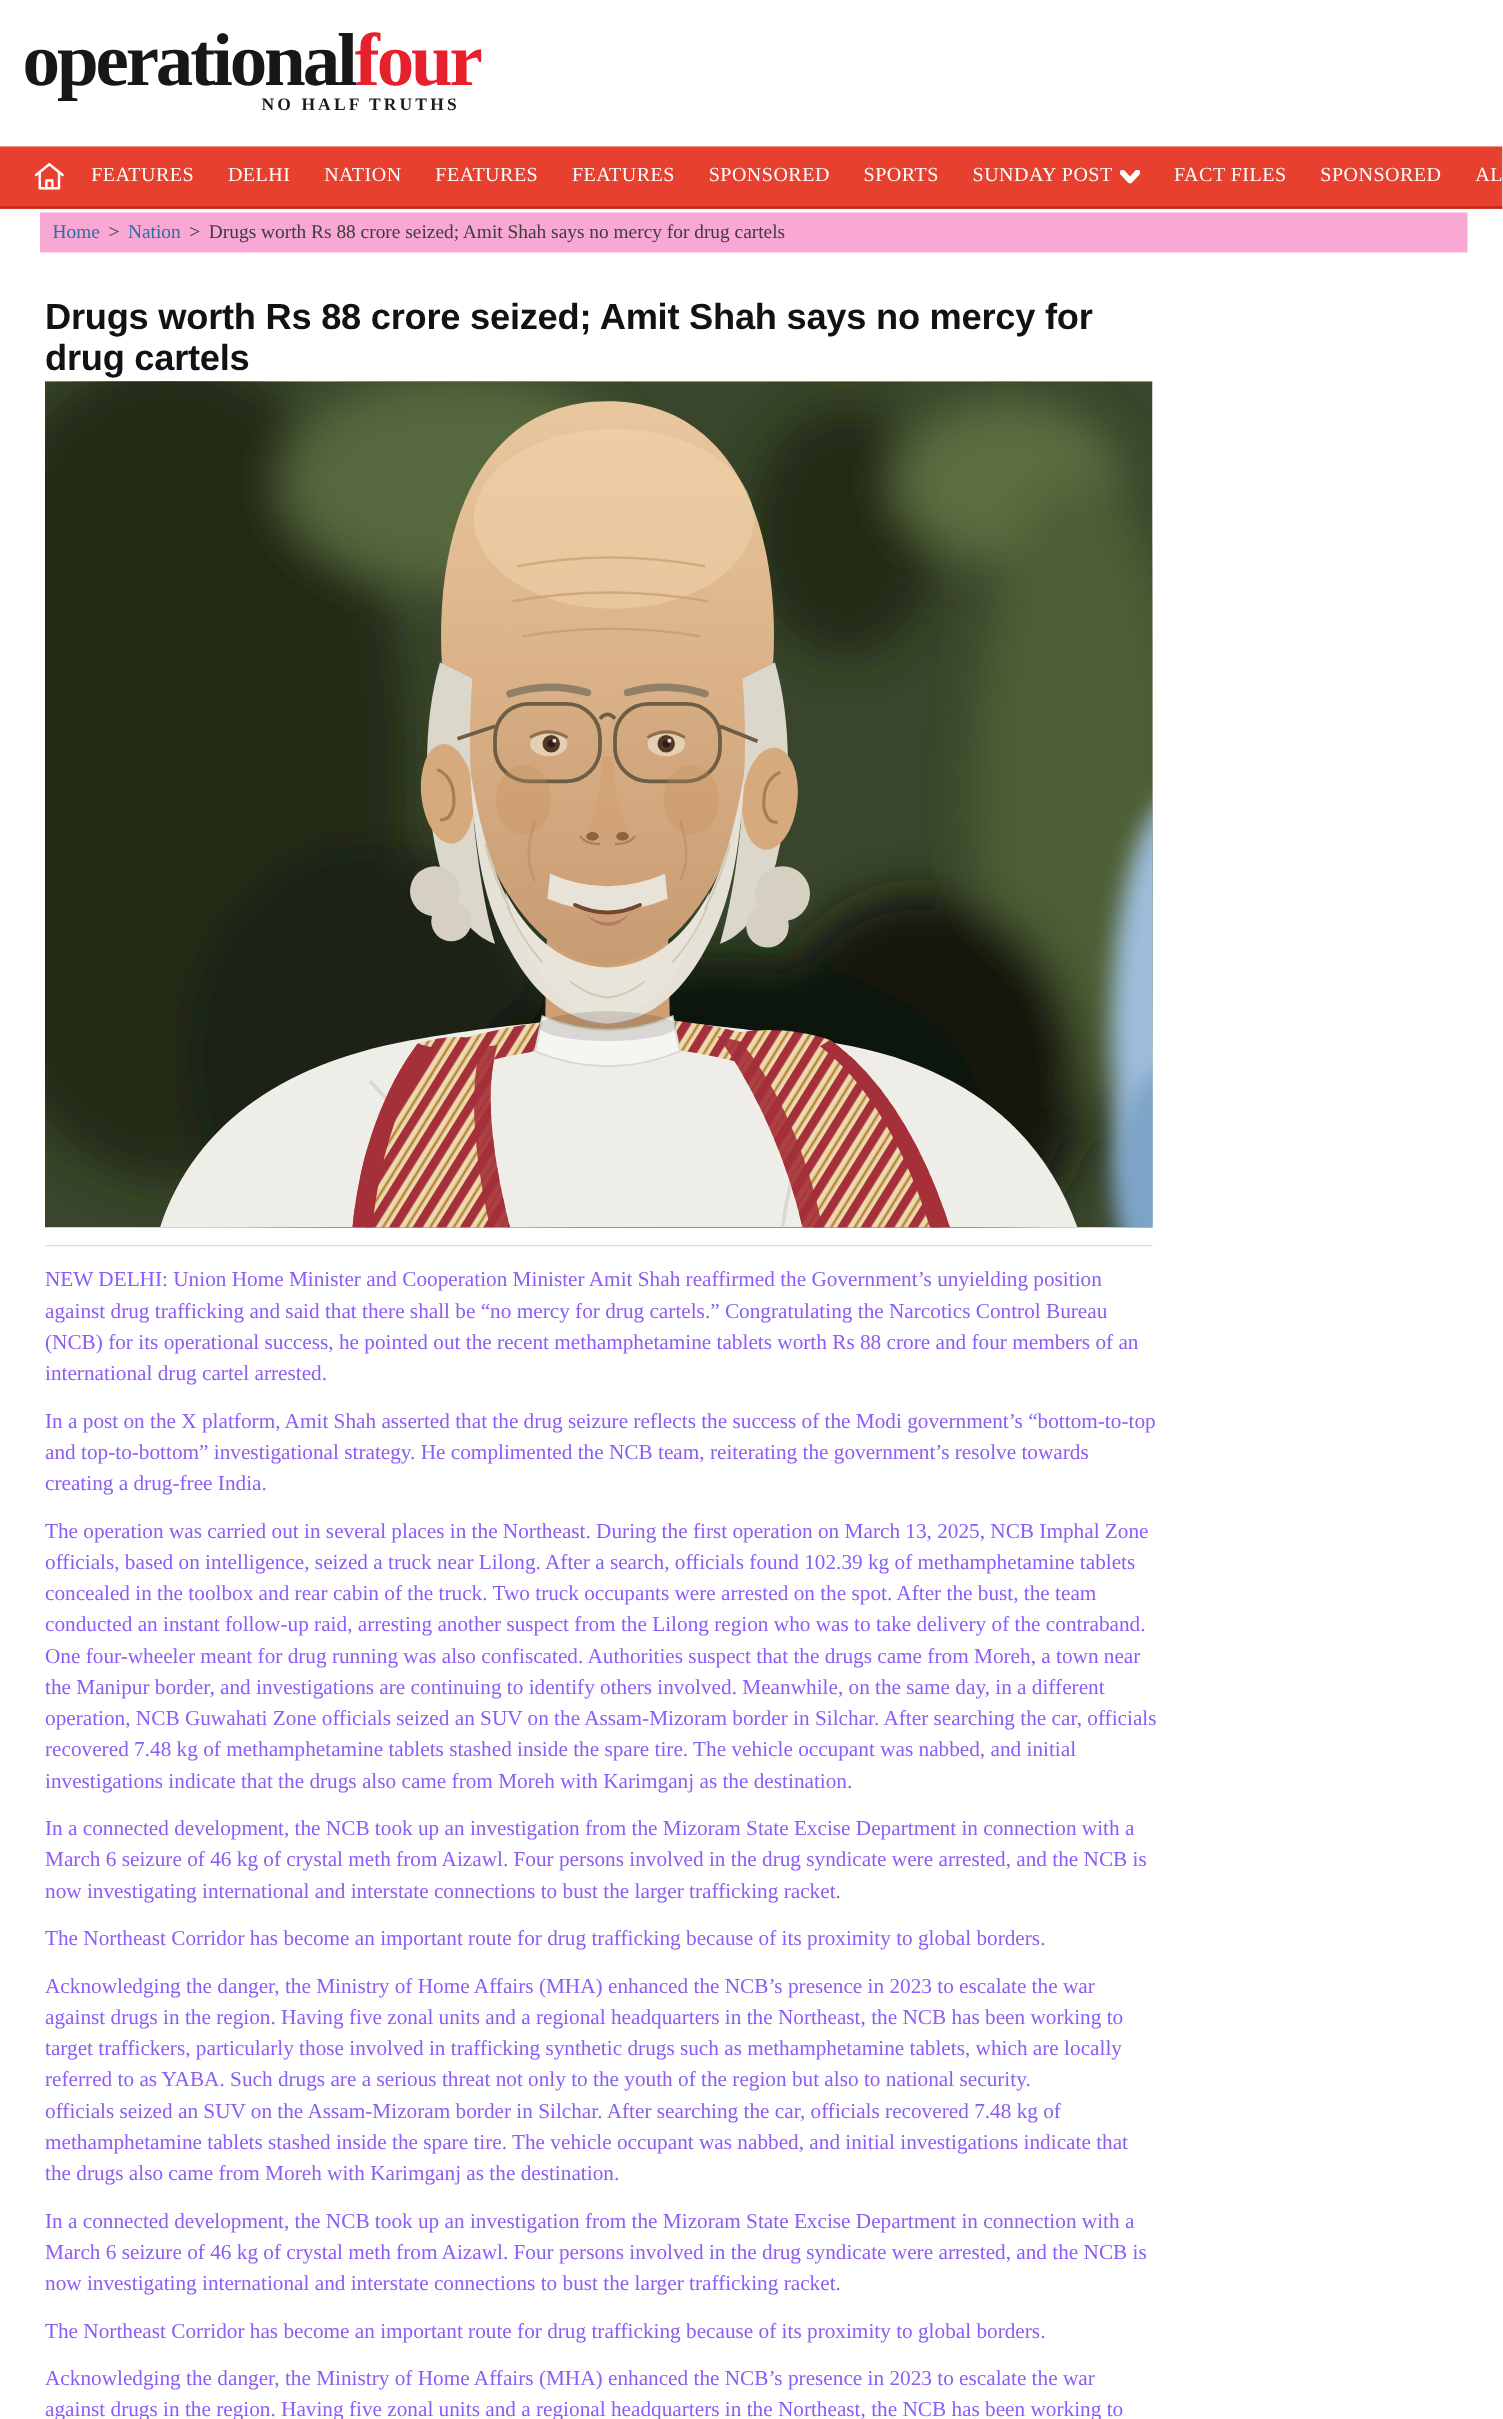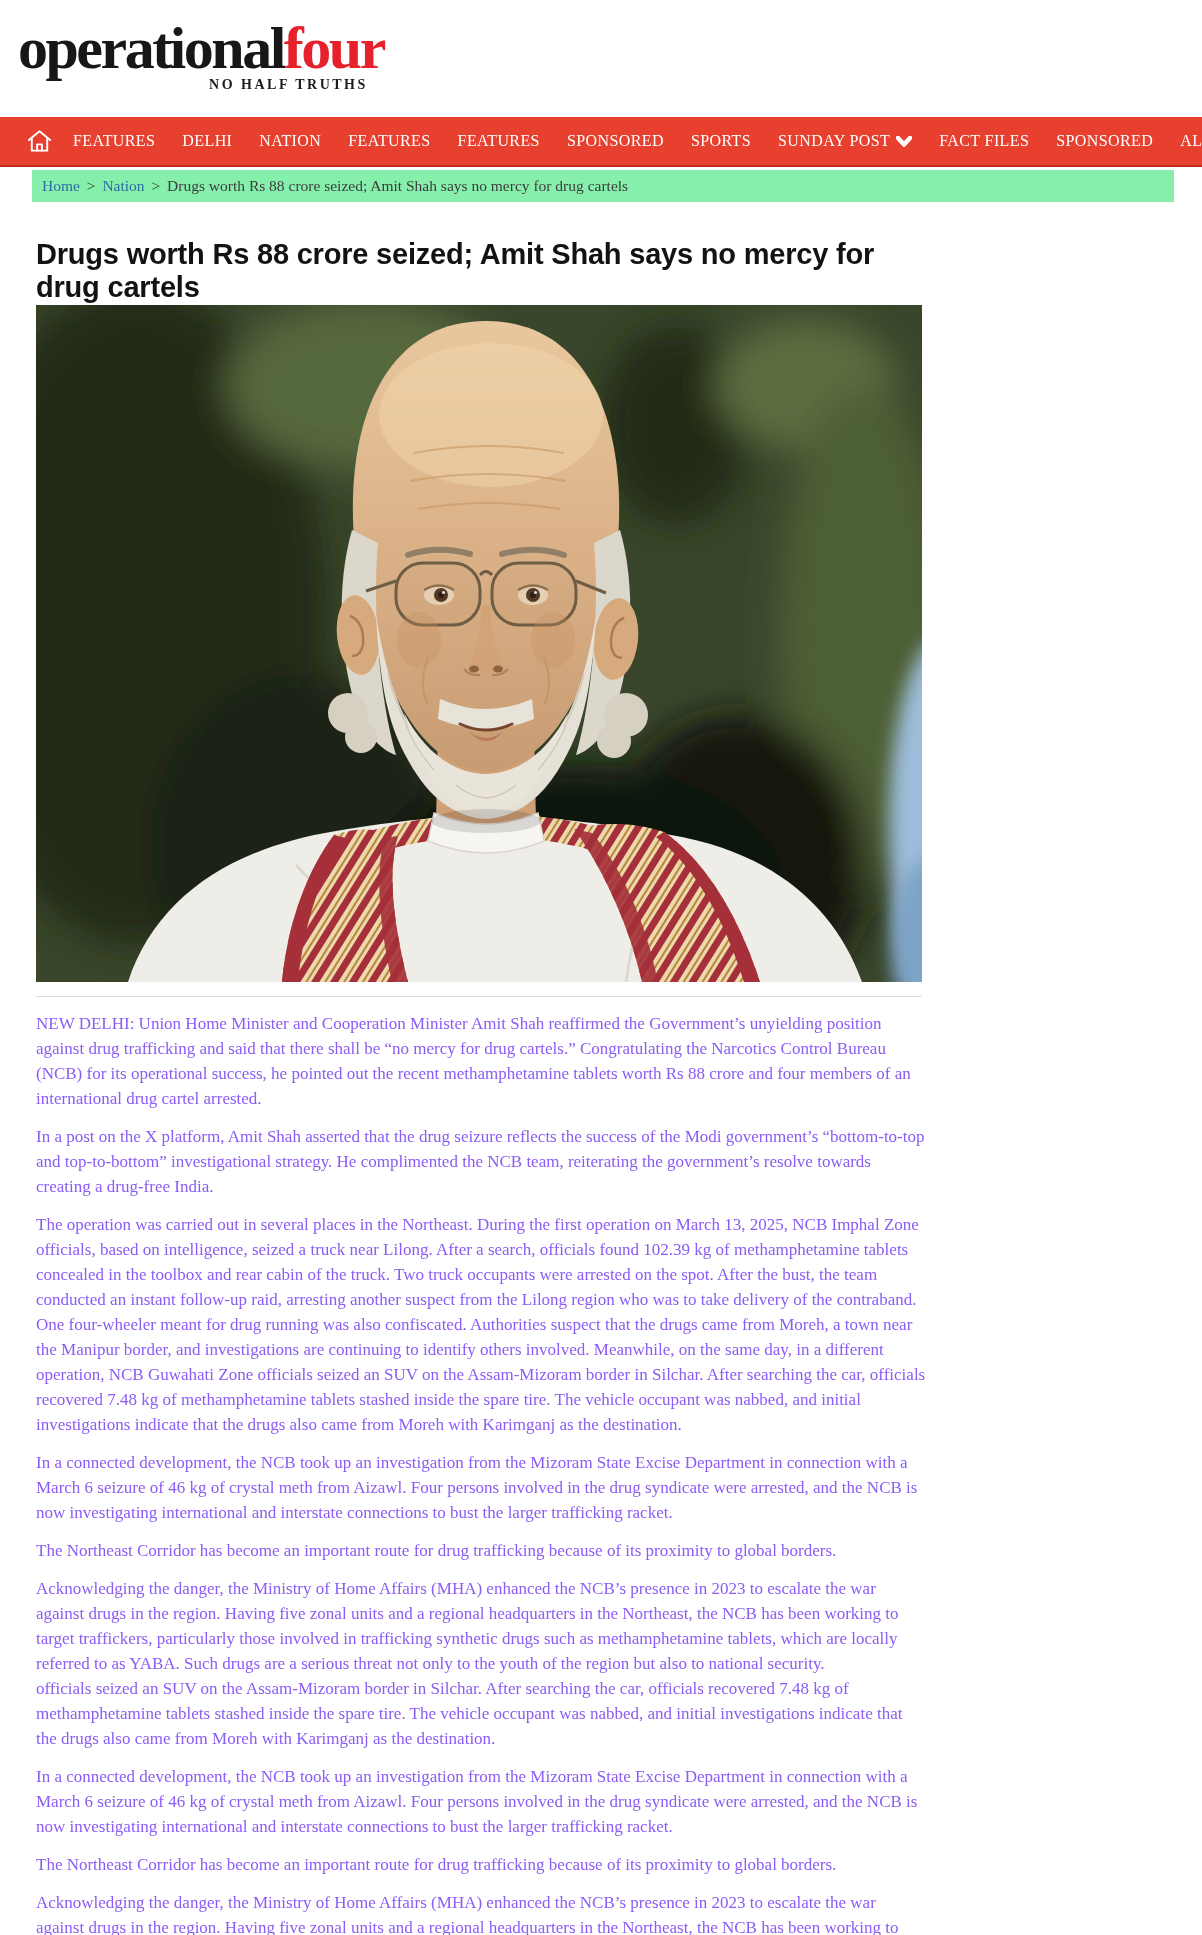--- a/index.html
+++ b/index.html
@@ -42,21 +42,21 @@
   .nav-item {
     color:#fff; font-size:16px; letter-spacing:.4px;
     margin-right:27px; white-space:nowrap; cursor:pointer; flex:none;
     display:flex; align-items:center;
   }
   .chev { margin-left:6px; }
 
   
   .crumbbar {
     margin:3px 28px 0 32px;
-    background:#86efac;
+    background:#f9a8d4;
     padding:7px 12px 7px 10px;
     font-size:15.5px; color:#3d3d3d;
   }
   .crumb-link { color:var(--link-blue,#2e6ca8); cursor:pointer; }
   .crumb-sep { margin:0 3px; color:#333; }
 
   
   .article { margin-left:36px; width:890px; padding-bottom:90px; }
   .article-title {
     font-family:"Liberation Sans", sans-serif;

